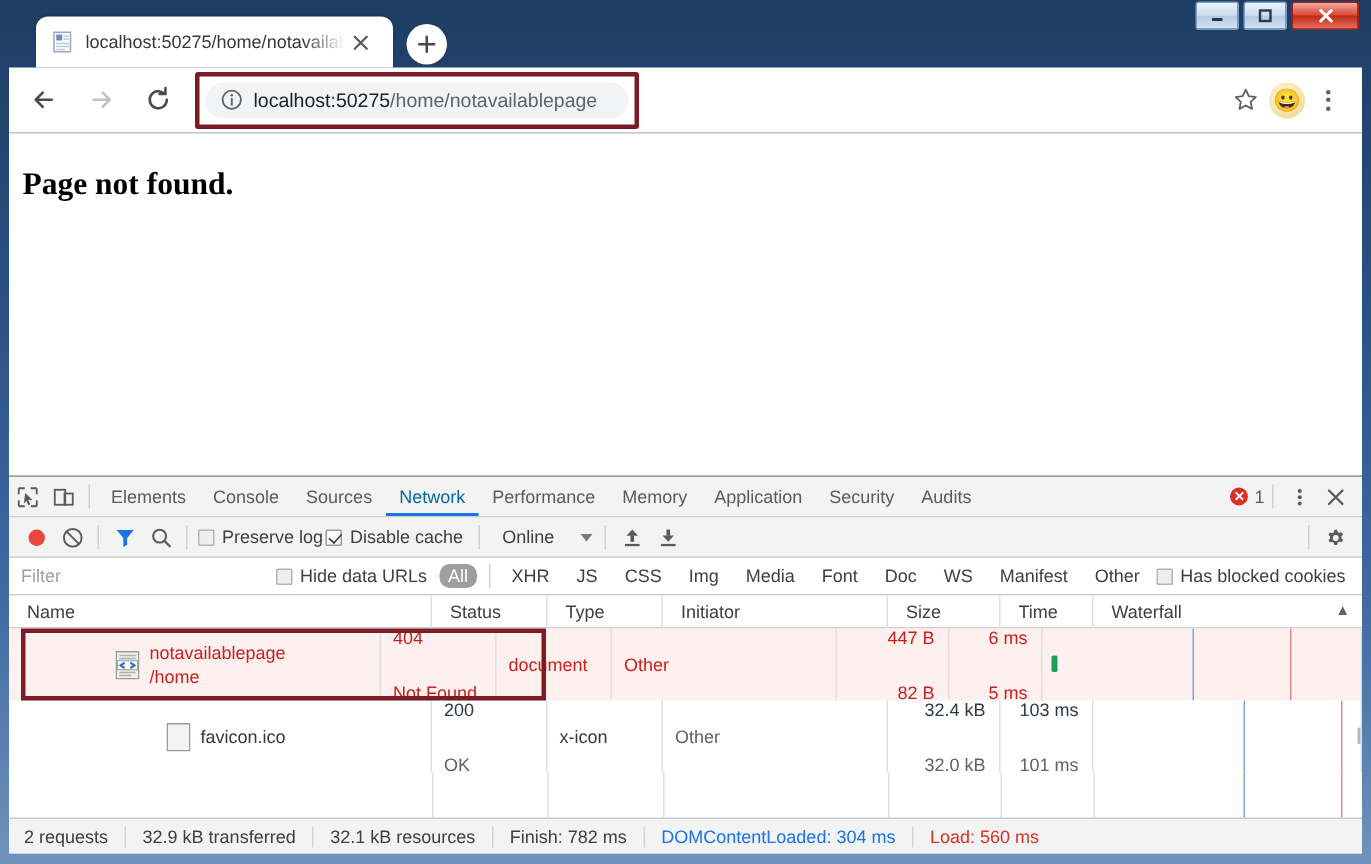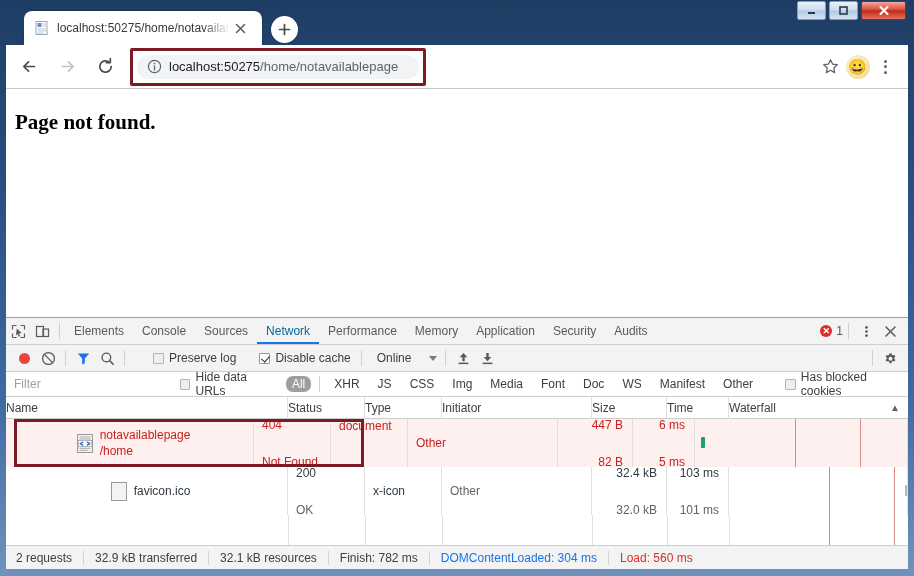--- a/index.html
+++ b/index.html
@@ -164,21 +164,21 @@
   .cbx {
     width: 11px; height: 11px; border: 1px solid #999; background:#fdfdfd;
     display:inline-block; vertical-align:-1px; border-radius:1px; position:relative;
   }
   .cbx.checked::after {
     content:""; position:absolute; left:3px; top:0px; width:4px; height:7px;
     border:solid #333; border-width:0 1.6px 1.6px 0; transform:rotate(42deg);
   }
   .cbx.dim { background:#eee; border-color:#b4b4b4; }
   .lbl { margin-left:5px; color:#3c4043; cursor:pointer; font-size:12px; }
-  .chk-group { display:flex; align-items:center; margin-left:23px; cursor:pointer; }
+  .chk-group { display:flex; align-items:center; margin-left:2px; cursor:pointer; }
   #online-sel {
     margin-left:10px; display:flex; align-items:center; gap:18px;
     color:#3c4043; cursor:pointer; font-size:12px;
   }
   .caret { width:0;height:0;border-left:4px solid transparent;border-right:4px solid transparent;
     border-top:5px solid #7a7a7a; }
 
   #dt-filterbar {
     height: 25px; flex: 0 0 25px; display:flex; align-items:center;
     border-bottom: 1px solid #cdcdcd; background:#fff; padding-left: 8px;
@@ -193,21 +193,21 @@
     color:#3c4043; font-size:12px;
   }
   .type-pill.active { background:#9e9e9e; color:#fff; }
 
   
   #net-table { flex: 1 1 auto; display:flex; flex-direction:column; overflow:hidden; position:relative; }
   #net-head {
     display:flex; height:22px; flex:0 0 22px; align-items:center;
     border-bottom:1px solid #cdcdcd; background:#fff; color:#3c4043; font-size:12px;
   }
-  #net-head .th { padding-left:0; border-right:1px solid #e0e0e0; height:22px; line-height:22px;
+  #net-head .th { padding-left:12px; border-right:1px solid #e0e0e0; height:22px; line-height:22px;
     overflow:hidden; white-space:nowrap; }
   #net-body { flex:1 1 auto; position:relative; }
   .net-row { display:flex; height:48px; font-size:12px; position:relative; }
   .net-row .td {
     border-right:1px solid #e0e0e0; padding-left:8px; display:flex; flex-direction:column;
     justify-content:center; overflow:hidden; white-space:nowrap;gap:23px;
   }
   .net-row.err { background:#fff0f0; }
   .net-row.err .td, .net-row.err .td * { color:#c5221f; }
   .net-row .td.num { align-items:flex-end; padding-right:9px; padding-left:0; }
@@ -506,21 +506,21 @@
             </svg>
             <span class="name-lines">
               <span>notavailablepage</span>
               <span>/home</span>
             </span>
           </div>
           <div class="td" style="width:77px">
             <span>404</span>
             <span>Not Found</span>
           </div>
-          <div class="td" style="width:77px; justify-content:flex-start">
+          <div class="td" style="width:77px; justify-content:center">
             <span>document</span>
           </div>
           <div class="td initiator" style="width:150px; justify-content:center">
             <span>Other</span>
           </div>
           <div class="td num" style="width:75px">
             <span>447 B</span>
             <span>82 B</span>
           </div>
           <div class="td num" style="width:62px">

